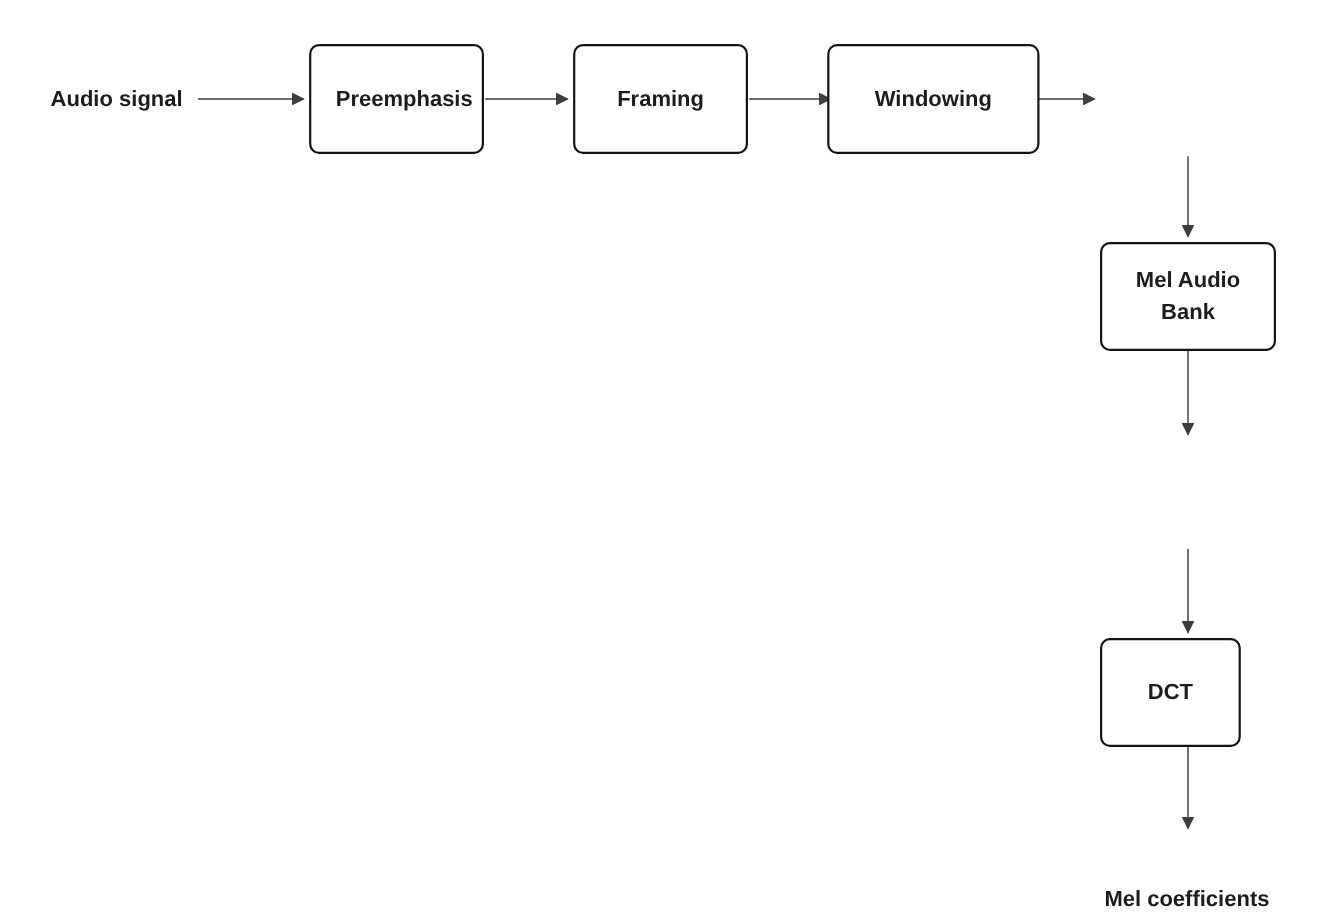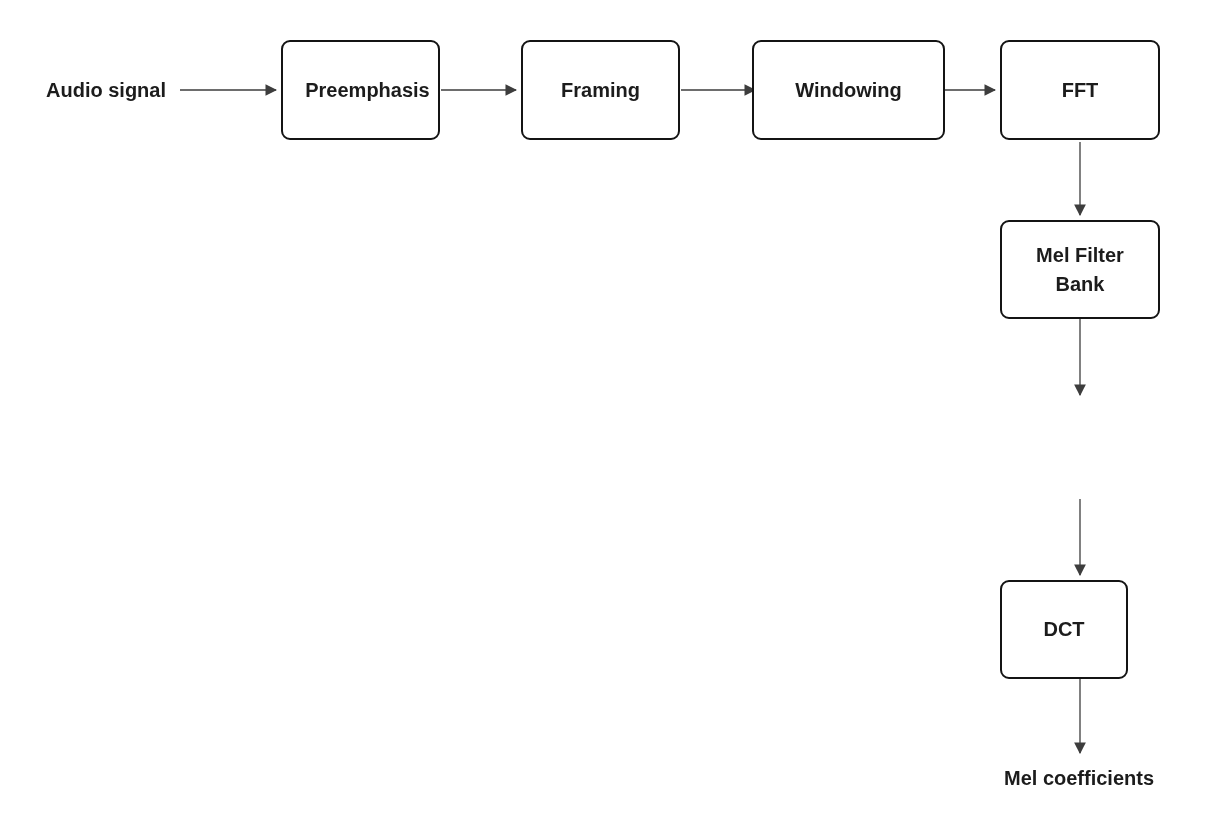--- a/index.html
+++ b/index.html
@@ -52,21 +52,21 @@
     position: absolute;
     font-size: 20px;
     white-space: nowrap;
   }
   .input-label {
     left: 46px;
     top: 79px;
   }
   .output-label {
     left: 1004px;
-    top: 767px;
+    top: 807px;
   }
 </style>
 </head>
 <body>
 
 <div class="canvas">
 
   <svg class="arrows" width="1218" height="837" viewBox="0 0 1218 837" xmlns="http://www.w3.org/2000/svg">
     <defs>
       <marker id="ah" viewBox="0 0 10 10" refX="9" refY="5" markerWidth="9" markerHeight="9" orient="auto">
@@ -90,26 +90,23 @@
   </div>
 
   <div class="node node-framing" style="left:521px; top:40px; width:159px; height:100px;align-items:center;">
     <span class="node-label">Framing</span>
   </div>
 
   <div class="node node-windowing" style="left:752px; top:40px; width:193px; height:100px;">
     <span class="node-label">Windowing</span>
   </div>
 
-  <div class="node node-fft" style="left:1000px; top:40px; width:160px; height:100px;">
-    <span class="node-label">FFT</span>
-  </div>
 
   <div class="node node-mel-filter-bank" style="left:1000px; top:220px; width:160px; height:99px;">
-    <span class="node-label">Mel Filter Bank</span>
+    <span class="node-label">Mel Audio Bank</span>
   </div>
 
 
   <div class="node node-dct" style="left:1000px; top:580px; width:128px; height:99px;">
     <span class="node-label">DCT</span>
   </div>
 
   <div class="float-label output-label">Mel coefficients</div>
 
 </div>

